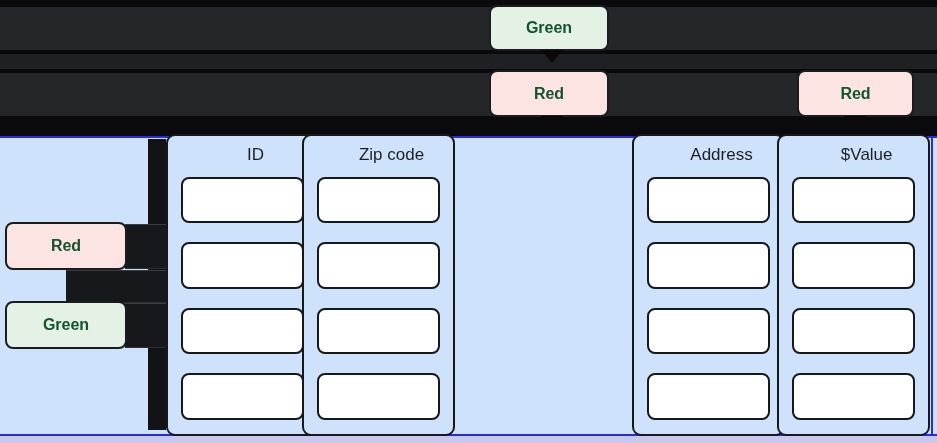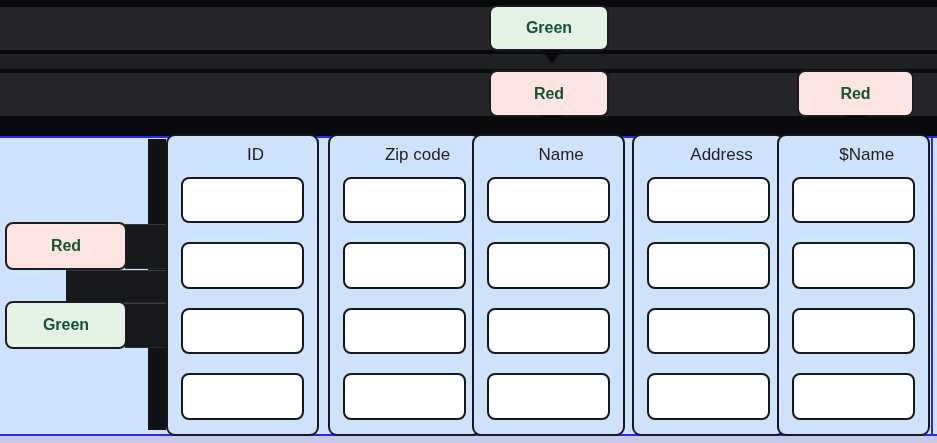--- a/index.html
+++ b/index.html
@@ -43,21 +43,21 @@
   
   .tail{position:absolute;width:0;height:0;border-left:11px solid transparent;border-right:11px solid transparent;}
   .tail-green{left:541px;top:50px;border-top:13px solid #0a0a0c;}
   .tail-red1{left:541px;top:116px;border-top:17px solid #0a0a0c;}
   .tail-red2{left:844px;top:116px;border-top:17px solid #0a0a0c;}
   
   .column{
     position:absolute;top:133.5px;height:302.5px;width:153px;
     background:#cfe2fb;border:2.3px solid #17181c;border-radius:9px;
   }
-  .col-0{left:166px;} .col-1{left:328px;text-decoration:underline;} .col-2{left:471.6px;}
+  .col-0{left:166px;} .col-1{left:302px;text-decoration:underline;} .col-2{left:471.6px;}
   .col-3{left:632px;} .col-4{left:777.2px;}
   .column .col-label{
     position:absolute;top:9px;left:0;right:0;text-align:center;
     font-size:17px;color:#1d1f28;padding-left:26px;
   }
   .cell{
     position:absolute;left:13px;right:13px;height:46.5px;
     background:#ffffff;border:2.4px solid #17181c;border-radius:8px;
   }
   .cell-0{top:41px;} .cell-1{top:106.5px;} .cell-2{top:172px;} .cell-3{top:237.5px;}
@@ -92,36 +92,29 @@
     <div class="cell cell-2"></div>
     <div class="cell cell-3"></div>
   </div>
   <div class="column col-1">
     <div class="col-label">Zip code</div>
     <div class="cell cell-0"></div>
     <div class="cell cell-1"></div>
     <div class="cell cell-2"></div>
     <div class="cell cell-3"></div>
   </div>
-  <div class="column col-2">
-    <div class="col-label">Name</div>
-    <div class="cell cell-0"></div>
-    <div class="cell cell-1"></div>
-    <div class="cell cell-2"></div>
-    <div class="cell cell-3"></div>
-  </div>
   <div class="column col-3">
     <div class="col-label">Address</div>
     <div class="cell cell-0"></div>
     <div class="cell cell-1"></div>
     <div class="cell cell-2"></div>
     <div class="cell cell-3"></div>
   </div>
   <div class="column col-4">
-    <div class="col-label">$Name</div>
+    <div class="col-label">$Value</div>
     <div class="cell cell-0"></div>
     <div class="cell cell-1"></div>
     <div class="cell cell-2"></div>
     <div class="cell cell-3"></div>
   </div>
 
   <div class="vline"></div>
   <div class="lavender"></div>
 
   <div class="badge badge-green badge-top-green">

